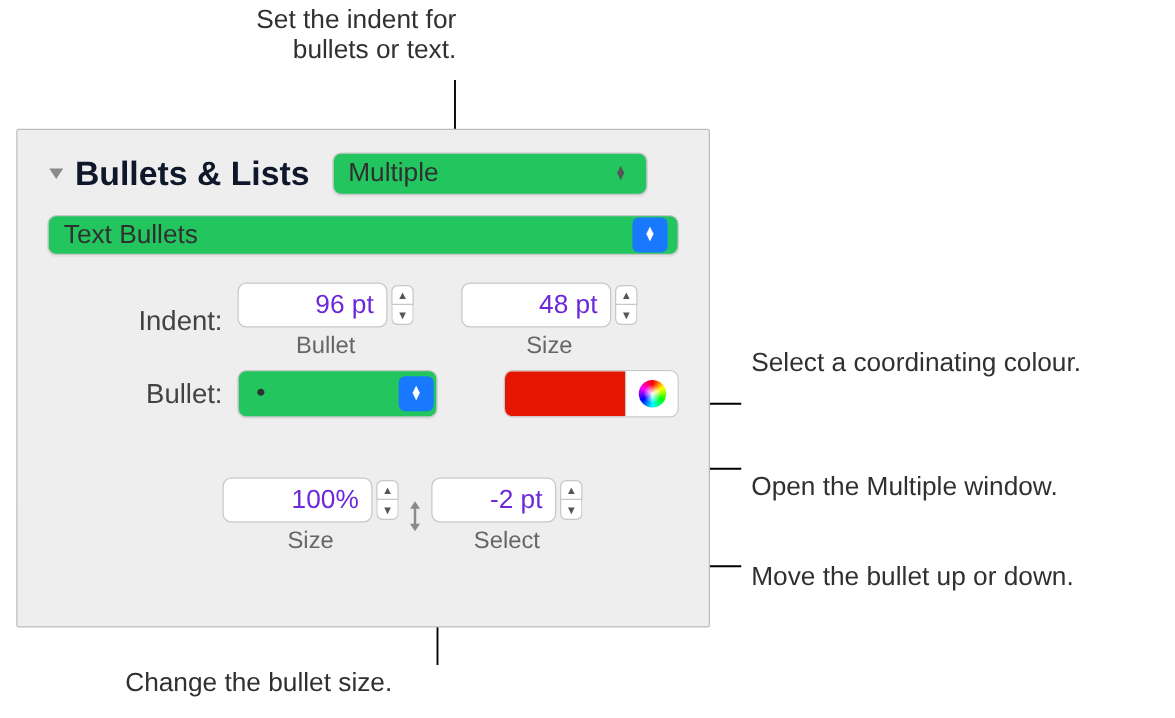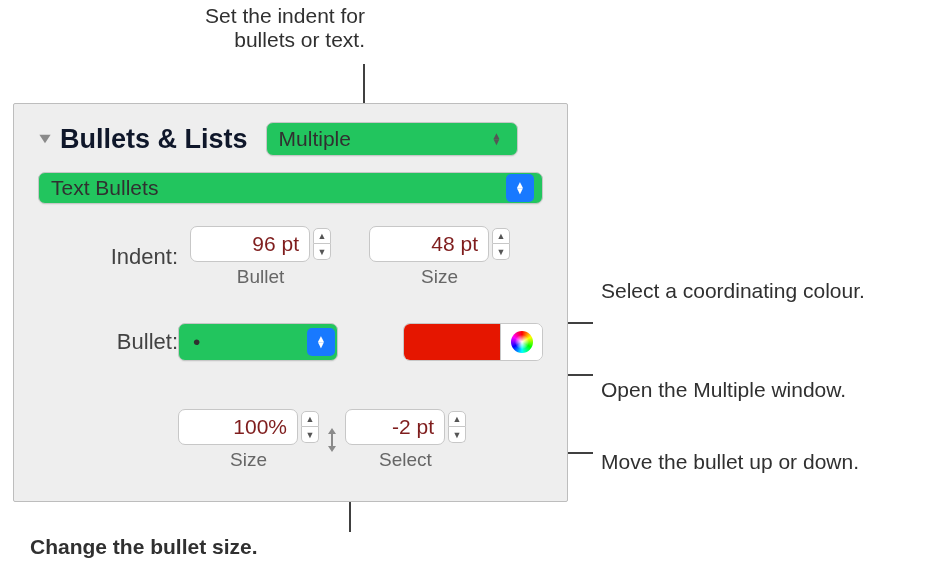--- a/index.html
+++ b/index.html
@@ -73,21 +73,21 @@
     align-items: center;
   }
   .stepper-input {
     background: #fff;
     border: 1px solid #c7c7c7;
     border-radius: 7px;
     padding: 5px 10px;
     font-size: 21px;
     text-align: right;
     width: 120px;
-    color: #7f1d1d;
+    color: #6d28d9;
   }
   .stepper-btns {
     display: flex;
     flex-direction: column;
     margin-left: 3px;
   }
   .stepper-btns .btn {
     width: 18px;
     height: 16px;
     background: #fff;
@@ -166,21 +166,21 @@
   svg.leader { position: absolute; top: 0; left: 0; width: 940px; height: 574px; pointer-events: none; }
   svg.leader path, svg.leader line { stroke: #000; stroke-width: 1.5; fill: none; }
 </style>
 </head>
 <body>
 
 <div class="callout" style="left:145px; top:4px; width:220px; text-align:right;">Set the indent for bullets or text.</div>
 <div class="callout" style="left:601px; top:279px; width:300px;">Select a coordinating colour.</div>
 <div class="callout" style="left:601px; top:378px; width:300px;">Open the Multiple window.</div>
 <div class="callout" style="left:601px; top:450px; width:300px;">Move the bullet up or down.</div>
-<div class="callout" style="left:30px; top:535px; width:330px; text-align:left;font-weight:bold;">Change the bullet size.</div>
+<div class="callout" style="left:42px; top:535px; width:330px; text-align:center;">Change the bullet size.</div>
 
 <svg class="leader">
 
   <line x1="364" y1="64" x2="364" y2="230"></line>
   <path d="M193,240 L193,230 L544,230 L544,240"></path>
 
   <line x1="455" y1="338" x2="455" y2="323"></line>
   <line x1="455" y1="323" x2="593" y2="323"></line>
 
   <line x1="535" y1="375" x2="593" y2="375"></line>
@@ -238,21 +238,21 @@
         <div class="stepper-input">48 pt</div>
         <div class="stepper-btns">
           <div class="btn">▲</div>
           <div class="btn">▼</div>
         </div>
       </div>
       <div class="sub-label">Size</div>
     </div>
   </div>
 
-  <div class="row" style="margin-top:35px;">
+  <div class="row" style="gap:12px; margin-top:8px;">
     <div class="label-right" style="width:140px;">Bullet:</div>
     <div class="popup" style="width:160px; height:38px; padding:2px 2px 2px 14px;">
       <span>•</span>
       <span class="blue-pop">
         <span class="chevrons">
             <span>▲</span>
             <span>▼</span>
           </span>
       </span>
     </div>

